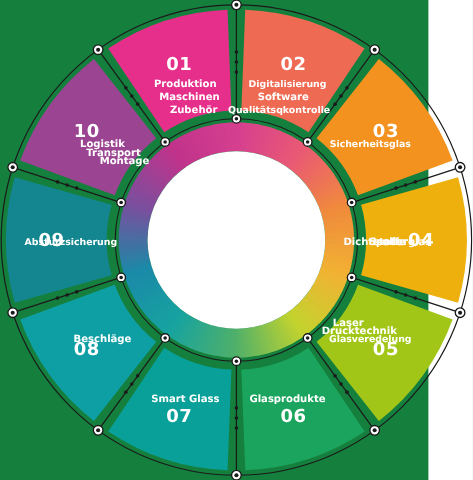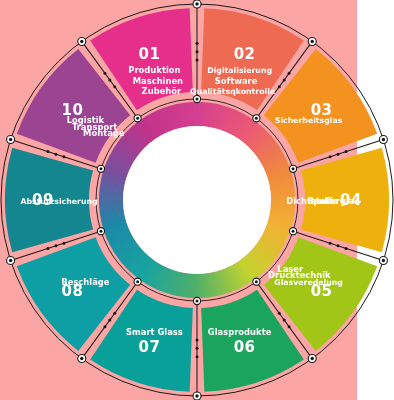--- a/index.html
+++ b/index.html
@@ -11,21 +11,21 @@
   body {
     width: 394px;
     height: 400px;
     overflow: hidden;
     font-family: "DejaVu Sans", "Liberation Sans", sans-serif;
   }
   #infographic-root {
     position: relative;
     width: 357px;
     height: 400px;
-    background: #fca5a5;
+    background: #15803d;
   }
   #wheel-svg {
     position: absolute;
     left: 0;
     top: 0;
     width: 394px;
     height: 400px;
     display: block;
   }
   .seg-number {

